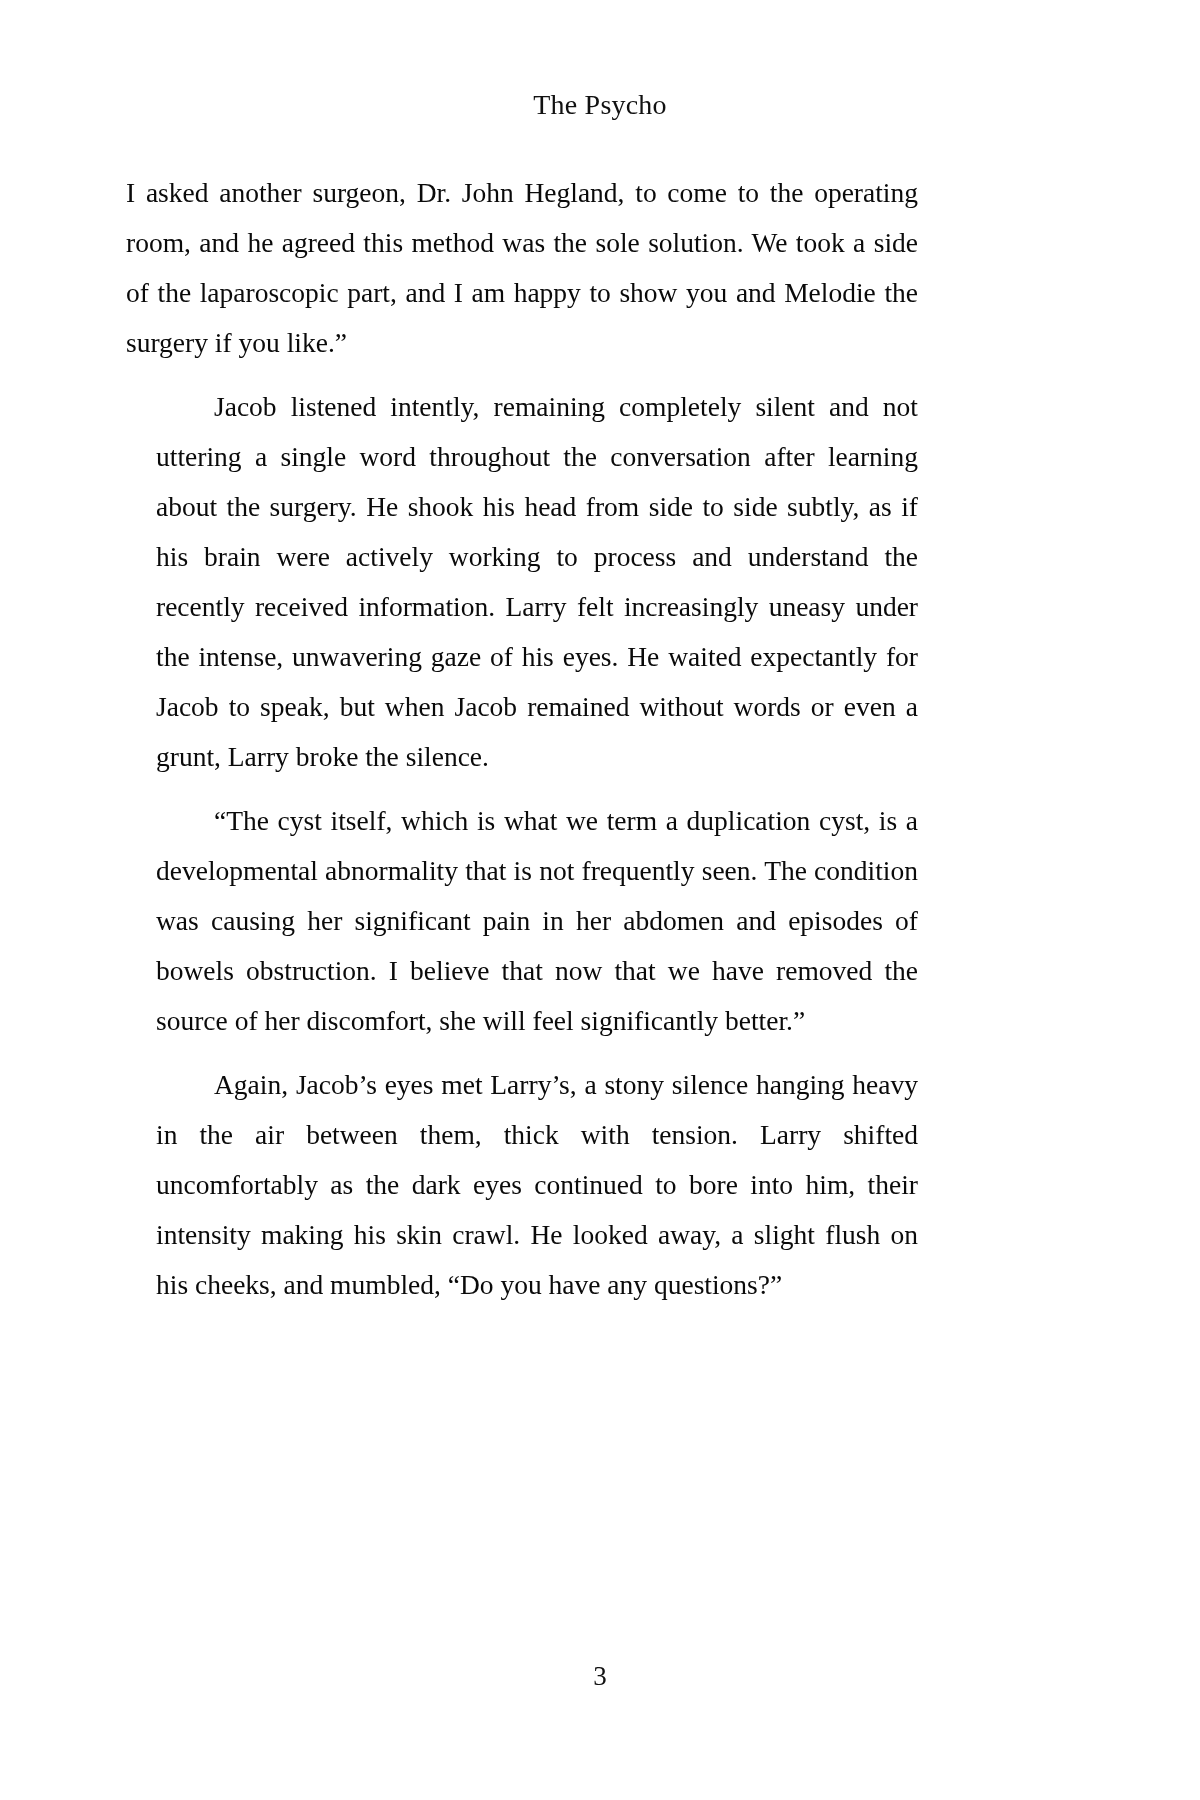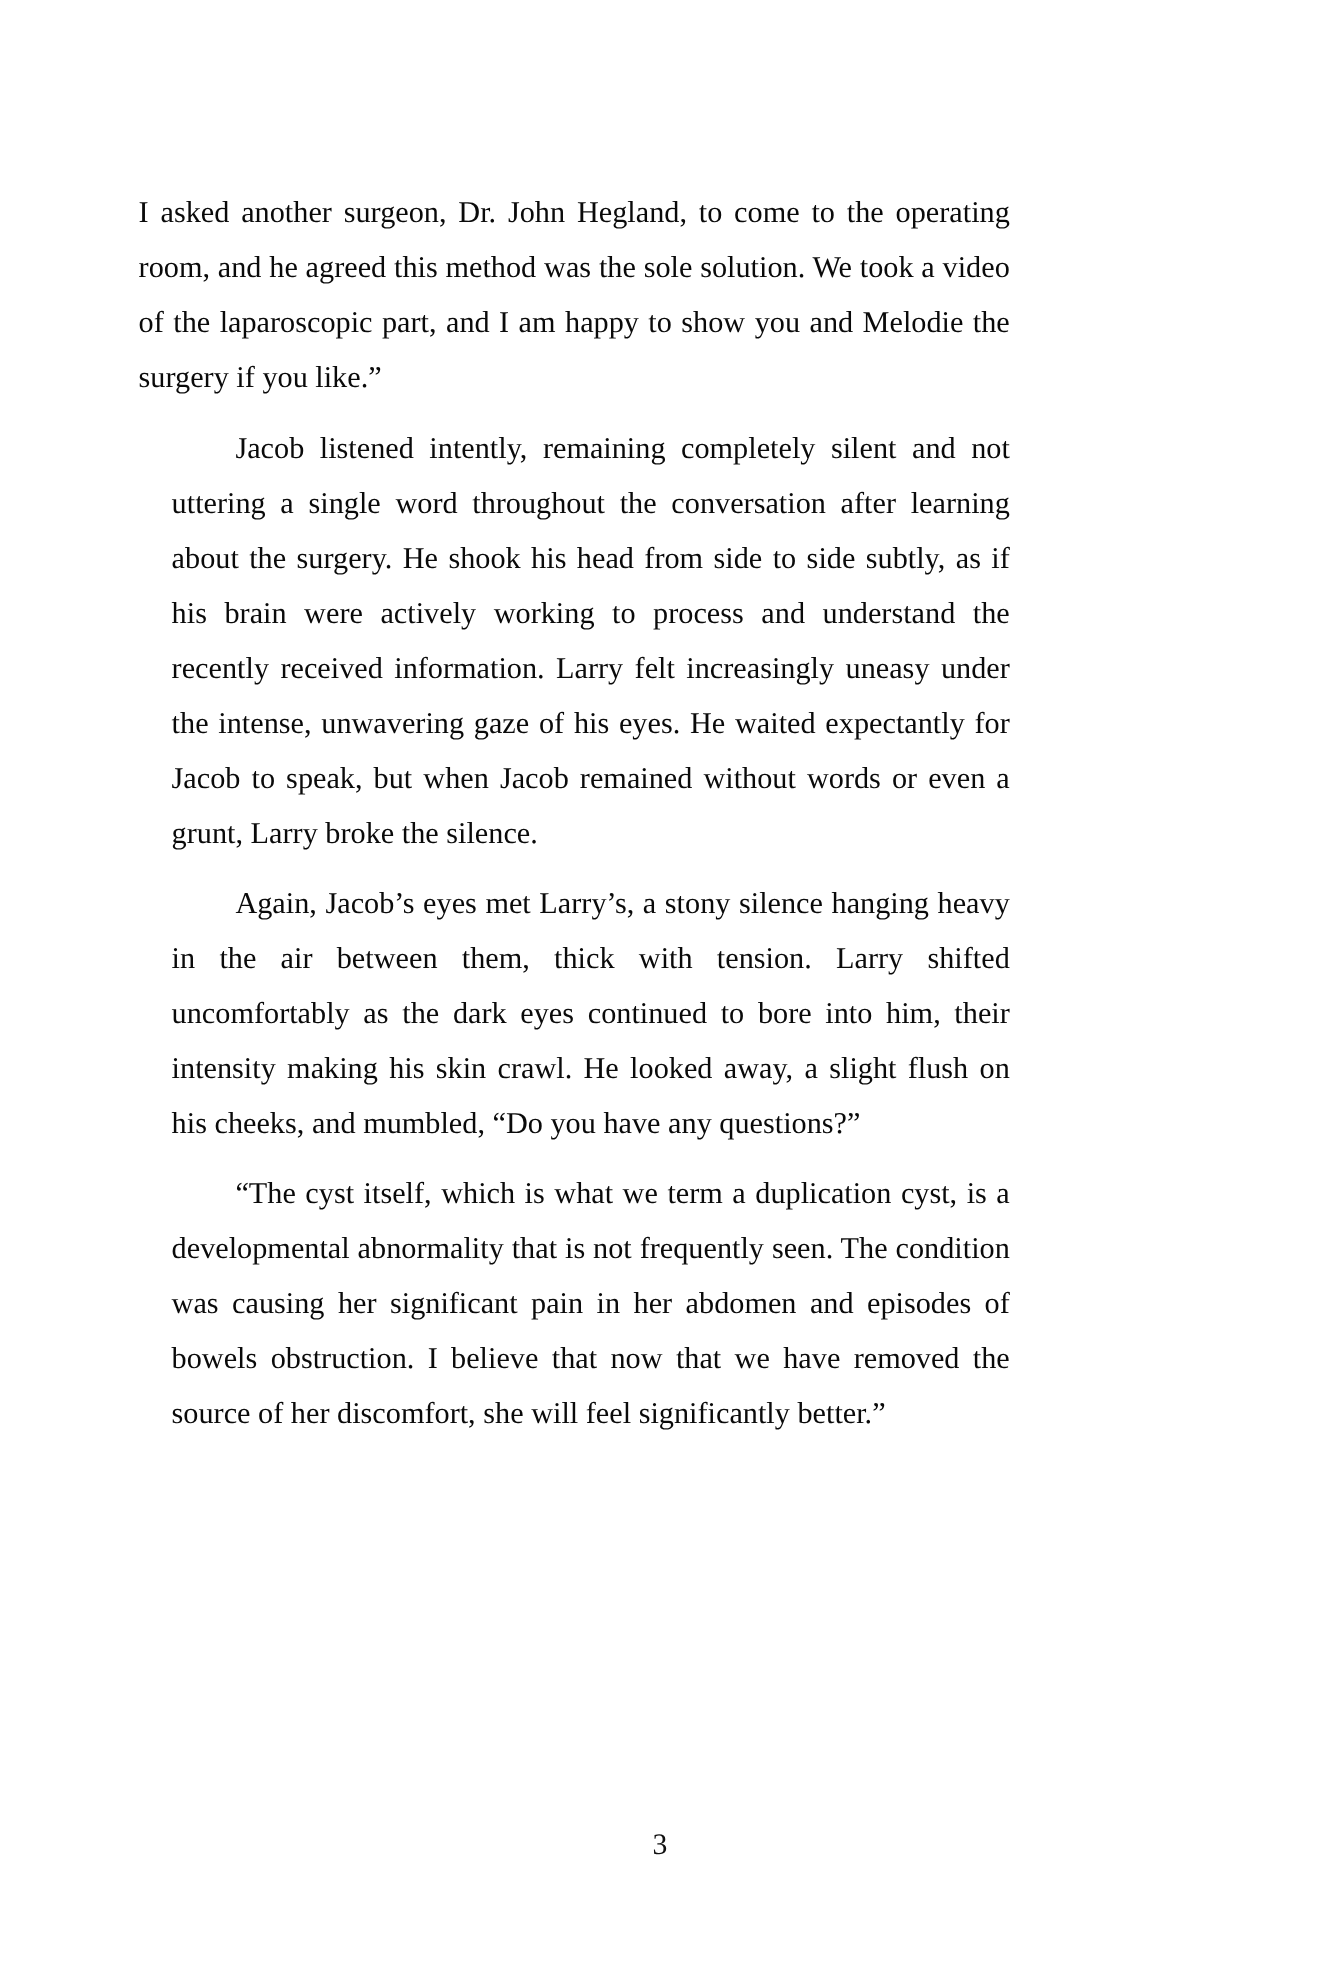--- a/index.html
+++ b/index.html
@@ -78,28 +78,29 @@
     font-size: 27px;
     line-height: 1.2;
     color: #111111;
   }
 </style>
 </head>
 <body>
 
 <div class="page">
 
+  <div class="running-head">The Psycho</div>
 
   <div class="text-block">
 
-    <p class="para first">I asked another surgeon, Dr. John Hegland, to come to the operating room, and he agreed this method was the sole solution. We took a video of the laparoscopic part, and I am happy to show you and Melodie the surgery if you like.”</p>
+    <p class="para first">I asked another surgeon, Dr. John Hegland, to come to the operating room, and he agreed this method was the sole solution. We took a side of the laparoscopic part, and I am happy to show you and Melodie the surgery if you like.”</p>
 
     <p class="para indent">Jacob listened intently, remaining completely silent and not uttering a single word throughout the conversation after learning about the surgery. He shook his head from side to side subtly, as if his brain were actively working to process and understand the recently received information. Larry felt increasingly uneasy under the intense, unwavering gaze of his eyes. He waited expectantly for Jacob to speak, but when Jacob remained without words or even a grunt, Larry broke the silence.</p>
 
+    <p class="para indent">“The cyst itself, which is what we term a duplication cyst, is a developmental abnormality that is not frequently seen. The condition was causing her significant pain in her abdomen and episodes of bowels obstruction. I believe that now that we have removed the source of her discomfort, she will feel significantly better.”</p>
+
     <p class="para indent">Again, Jacob’s eyes met Larry’s, a stony silence hanging heavy in the air between them, thick with tension. Larry shifted uncomfortably as the dark eyes continued to bore into him, their intensity making his skin crawl. He looked away, a slight flush on his cheeks, and mumbled, “Do you have any questions?”</p>
-
-    <p class="para indent">“The cyst itself, which is what we term a duplication cyst, is a developmental abnormality that is not frequently seen. The condition was causing her significant pain in her abdomen and episodes of bowels obstruction. I believe that now that we have removed the source of her discomfort, she will feel significantly better.”</p>
 
   </div>
 
   <div class="folio">3</div>
 
 </div>
 
 </body></html>

